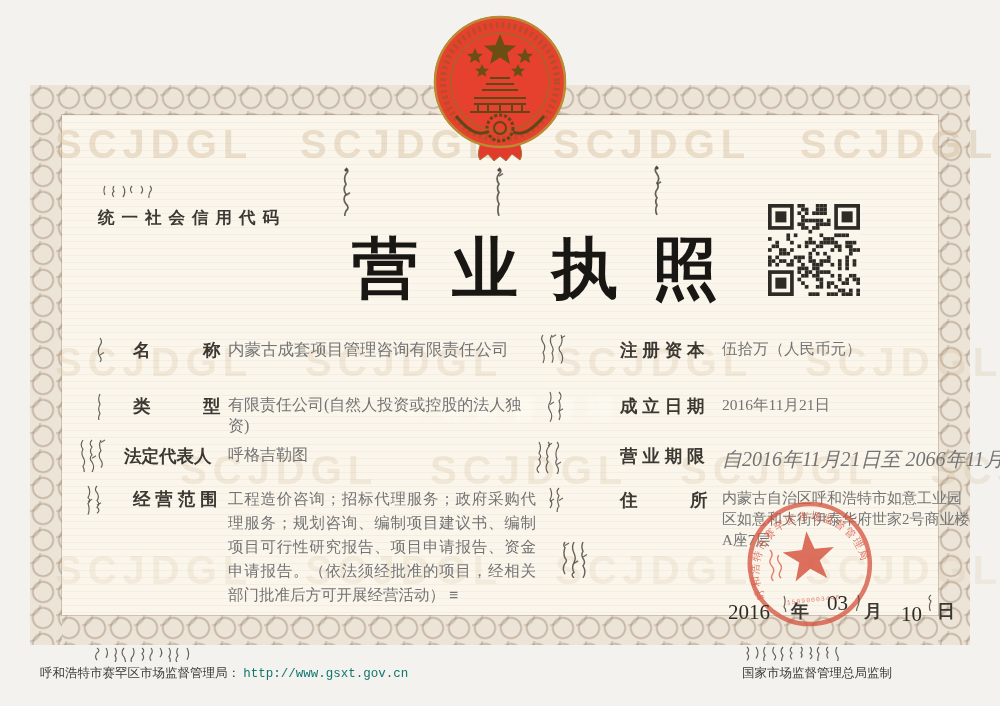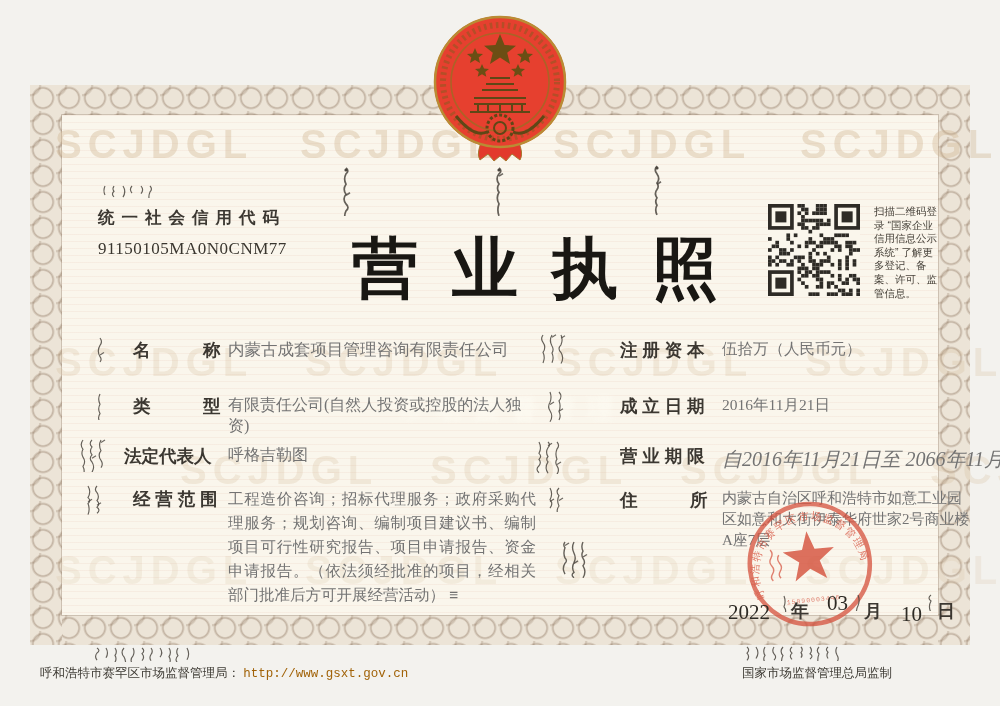--- a/index.html
+++ b/index.html
@@ -20,21 +20,21 @@
       font-size:40px;letter-spacing:6px;color:rgba(205,178,140,.40);user-select:none;}
   .lbl{font-family:"Liberation Sans",sans-serif;font-weight:700;color:#3b3731;font-size:17.5px;white-space:nowrap;}
   .val{font-family:"Liberation Serif",serif;color:#737373;}
   .title{font-family:"Liberation Sans",sans-serif;font-weight:900;color:#191713;
          font-size:66px;letter-spacing:34px;white-space:nowrap;margin-left:40px;}
   .codehead{font-family:"Liberation Serif",serif;font-weight:600;color:#3c3832;
             font-size:16.5px;letter-spacing:7px;white-space:nowrap;}
   .code{font-family:"Liberation Serif",serif;font-size:17px;color:#3a362f;letter-spacing:.5px;}
   .qrcap{font-family:"Liberation Sans",sans-serif;font-size:10.5px;line-height:13.6px;color:#47423a;}
   .foot{font-size:12.5px;color:#3d3a33;font-family:"Liberation Serif",serif;white-space:nowrap;}
-  .footurl{font-family:"Liberation Mono",monospace;font-size:12.5px;color:#a16207;}
+  .footurl{font-family:"Liberation Mono",monospace;font-size:12.5px;color:#0f766e;}
   .datenum{font-family:"Liberation Serif",serif;font-size:21px;color:#2e2b25;}
   .dateunit{font-family:"Liberation Sans",sans-serif;font-weight:700;font-size:18px;color:#3b3731;}
   .faint{font-family:"Liberation Sans",sans-serif;font-weight:900;font-size:25px;letter-spacing:13px;
          color:#fffef6;opacity:.55;filter:blur(2.2px);white-space:nowrap;}
   .sealwrap{position:absolute;left:742px;top:492px;width:136px;height:148px;
             transform:rotate(-6deg);opacity:.88;}
   .mong{display:block;}
 </style>
 </head>
 <body>
@@ -108,21 +108,20 @@
         <path d="M5 10.1 l4 -2.5" stroke="#4a453e" stroke-width="1.7" fill="none" opacity=".8"></path>
         <circle cx="5" cy="4" r="1.6" fill="#4a453e"></circle>
       </svg></div>
   <div class="abs mong" style="left:652px;top:164px;"><svg width="11" height="52">
         <path d="M5 2 q-3.4527760329656303 4.0 0 7.9 q3.2702077478170395 4.5 0 9.0 q2.341560765169561 3.3 0 6.7 q-3.1139941420406103 4.1 0 8.3 q-2.4080701754428446 3.6 0 7.3 q-2.510167364962399 4.8 0 9.6" stroke="#4a453e" fill="none" stroke-width="1.7" opacity=".85"></path>
         <path d="M5 20.3 l4 -2.5" stroke="#4a453e" stroke-width="1.7" fill="none" opacity=".8"></path>
         <circle cx="5" cy="4" r="1.6" fill="#4a453e"></circle>
       </svg></div>
 
   <div class="abs codehead" style="left:98px;top:207px;">统一社会信用代码</div>
-  <div class="abs code" style="left:98px;top:239px;">91150105MA0N0CNM77</div>
 
   <div class="abs title" style="left:312px;top:224px;">营业执照</div>
 
   <div class="abs" id="qrbox" style="left:768px;top:204px;width:92px;height:92px;"><svg width="92" height="92">
         <rect x="0" y="0" width="92" height="92" fill="#faf6ec"></rect>
         <rect x="0" y="0" width="25.76" height="25.76" fill="#2e2b26"></rect>
         <rect x="3.68" y="3.68" width="18.400000000000002" height="18.400000000000002" fill="#faf6ec"></rect>
         <rect x="7.36" y="7.36" width="11.040000000000001" height="11.040000000000001" fill="#2e2b26"></rect>
         <rect x="66.24000000000001" y="0" width="25.76" height="25.76" fill="#2e2b26"></rect>
         <rect x="69.92" y="3.68" width="18.400000000000002" height="18.400000000000002" fill="#faf6ec"></rect>
@@ -301,29 +300,20 @@
         <rect x="44.160000000000004" y="88.32000000000001" width="3.68" height="3.68" fill="#2e2b26"></rect>
         <rect x="47.84" y="88.32000000000001" width="3.68" height="3.68" fill="#2e2b26"></rect>
         <rect x="58.88" y="88.32000000000001" width="3.68" height="3.68" fill="#2e2b26"></rect>
         <rect x="62.56" y="88.32000000000001" width="3.68" height="3.68" fill="#2e2b26"></rect>
         <rect x="66.24000000000001" y="88.32000000000001" width="3.68" height="3.68" fill="#2e2b26"></rect>
         <rect x="73.60000000000001" y="88.32000000000001" width="3.68" height="3.68" fill="#2e2b26"></rect>
         <rect x="77.28" y="88.32000000000001" width="3.68" height="3.68" fill="#2e2b26"></rect>
         <rect x="80.96000000000001" y="88.32000000000001" width="3.68" height="3.68" fill="#2e2b26"></rect>
         <rect x="88.32000000000001" y="88.32000000000001" width="3.68" height="3.68" fill="#2e2b26"></rect>
       </svg></div>
-  <div class="abs qrcap" style="left:874px;top:205px;width:86px;">
-    <div>扫描二维码登</div>
-    <div>录 “国家企业</div>
-    <div>信用信息公示</div>
-    <div>系统” 了解更</div>
-    <div>多登记、备</div>
-    <div>案、许可、监</div>
-    <div>管信息。</div>
-  </div>
 
   <div class="abs mong" style="left:95px;top:336px;"><svg width="11" height="28">
         <path d="M5 2 q2.883988469373435 3.7 0 7.4 q-3.3735781954601407 5.6 0 11.3 q2.1836162358522415 2.7 0 5.3" stroke="#4a453e" fill="none" stroke-width="1.15" opacity=".85"></path>
         <path d="M5 19.1 l4 -2.5" stroke="#4a453e" stroke-width="1.15" fill="none" opacity=".8"></path>
       </svg></div>
   <div class="abs lbl" style="left:133px;top:338px;">名　　　称</div>
   <div class="abs val" style="left:228px;top:339px;width:300px;font-size:16.5px;">内蒙古成套项目管理咨询有限责任公司</div>
 
   <div class="abs mong" style="left:95px;top:392px;"><svg width="11" height="28">
         <path d="M5 2 q-2.6040700525045395 5.1 0 10.2 q-2.6215214589610696 4.7 0 9.4 q-2.8570402851328254 4.1 0 8.3" stroke="#4a453e" fill="none" stroke-width="1.15" opacity=".85"></path>
@@ -407,21 +397,21 @@
     <circle cx="68" cy="72" r="60" fill="none" stroke="#d5503c" stroke-width="4.5" opacity=".85"></circle>
     <text font-size="10.5" fill="#d5503c" letter-spacing="1.5" opacity=".9" font-family="Liberation Sans, sans-serif">
       <textPath href="#arcP" startOffset="4">呼和浩特市赛罕区市场监督管理局</textPath>
     </text>
     <polygon fill="#d5503c" opacity=".92" points="68,39 74.3,57.3 93.7,57.7 78.3,69.3 83.9,87.8 68,76.8 52.1,87.8 57.7,69.3 42.3,57.7 61.7,57.3"></polygon>
     <text x="68" y="110" text-anchor="middle" font-size="6.5" fill="#d5503c" opacity=".8" letter-spacing="1" font-family="Liberation Mono, monospace">15090003446</text>
     <path d="M30 54 q3 4 0 8 q-3 4 0 8 q3 4 0 8 q-3 4 0 7" stroke="#d5503c" stroke-width="1.4" fill="none" opacity=".8"></path>
     <path d="M38 60 q-3 4 0 8 q3 4 0 8 q-3 4 0 7" stroke="#d5503c" stroke-width="1.4" fill="none" opacity=".8"></path>
   </svg>
 
-  <div class="abs datenum" style="left:728px;top:600px;">2022</div>
+  <div class="abs datenum" style="left:728px;top:600px;">2016</div>
   <div class="abs mong" style="left:779px;top:594px;"><svg width="11" height="18">
         <path d="M5 2 q2.1401149458251894 5.4 0 10.8 q3.3464689049869776 4.1 0 8.3" stroke="#4a453e" fill="none" stroke-width="1.15" opacity=".85"></path>
       </svg></div>
   <div class="abs dateunit" style="left:791px;top:599px;">年</div>
   <div class="abs datenum" style="left:827px;top:591px;text-align:right;">03</div>
   <div class="abs mong" style="left:853px;top:593px;"><svg width="11" height="18">
         <path d="M5 2 q2.216936439741403 5.4 0 10.8 q-3.07833310123533 5.4 0 10.9" stroke="#4a453e" fill="none" stroke-width="1.15" opacity=".85"></path>
       </svg></div>
   <div class="abs dateunit" style="left:864px;top:599px;">月</div>
   <div class="abs datenum" style="left:901px;top:602px;">10</div>

